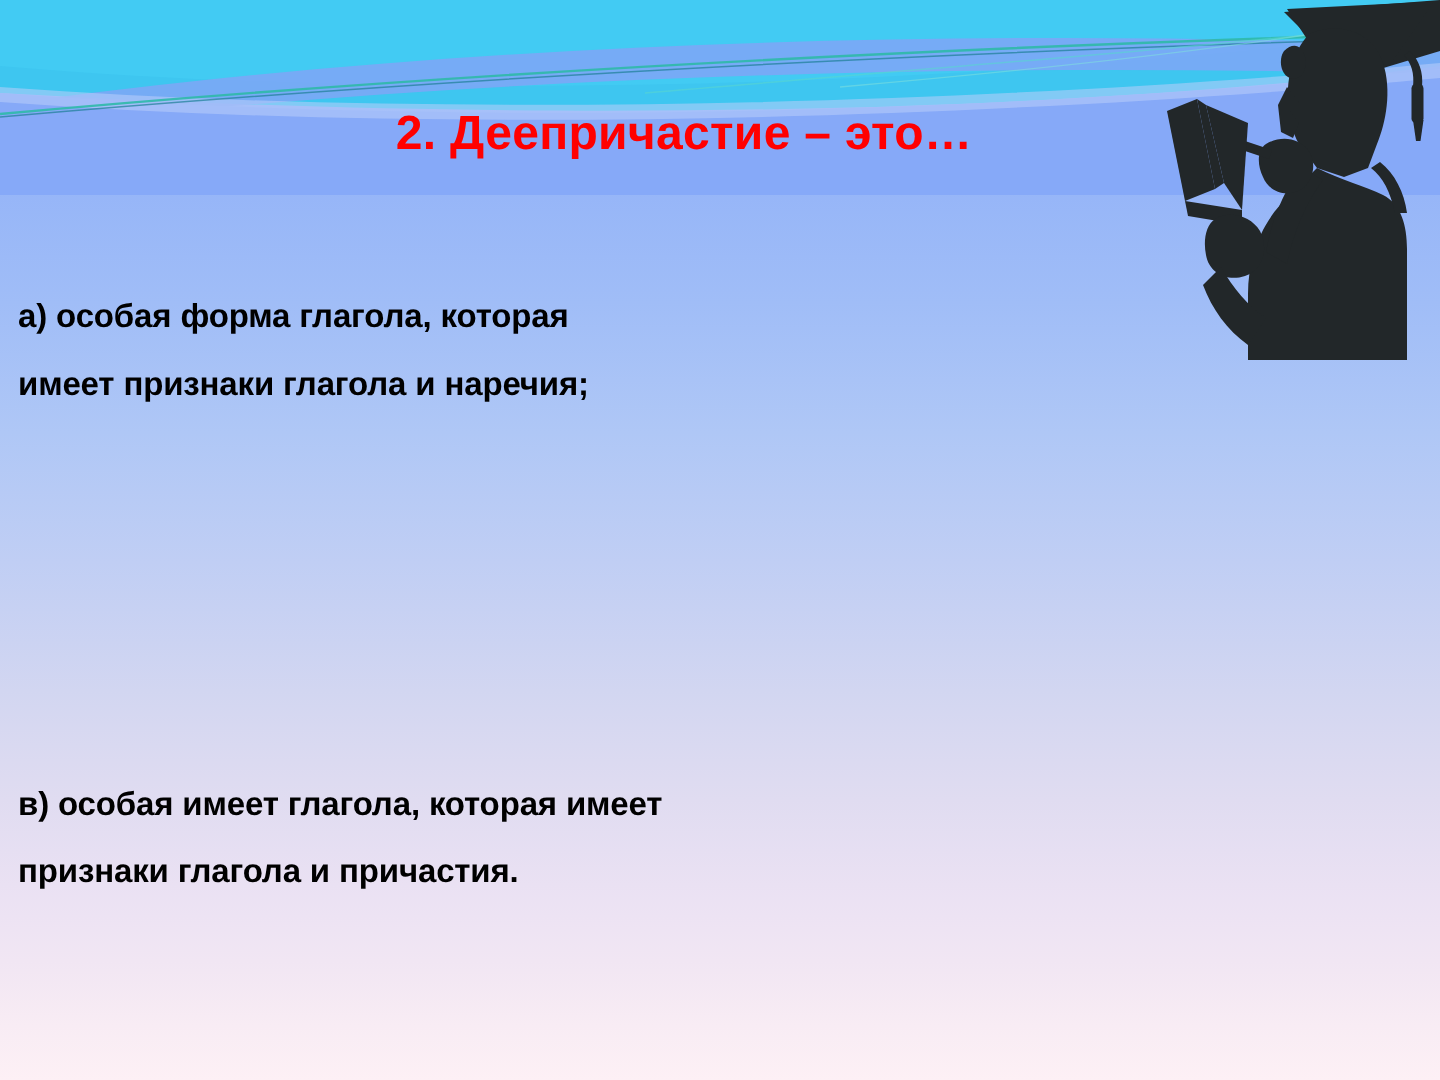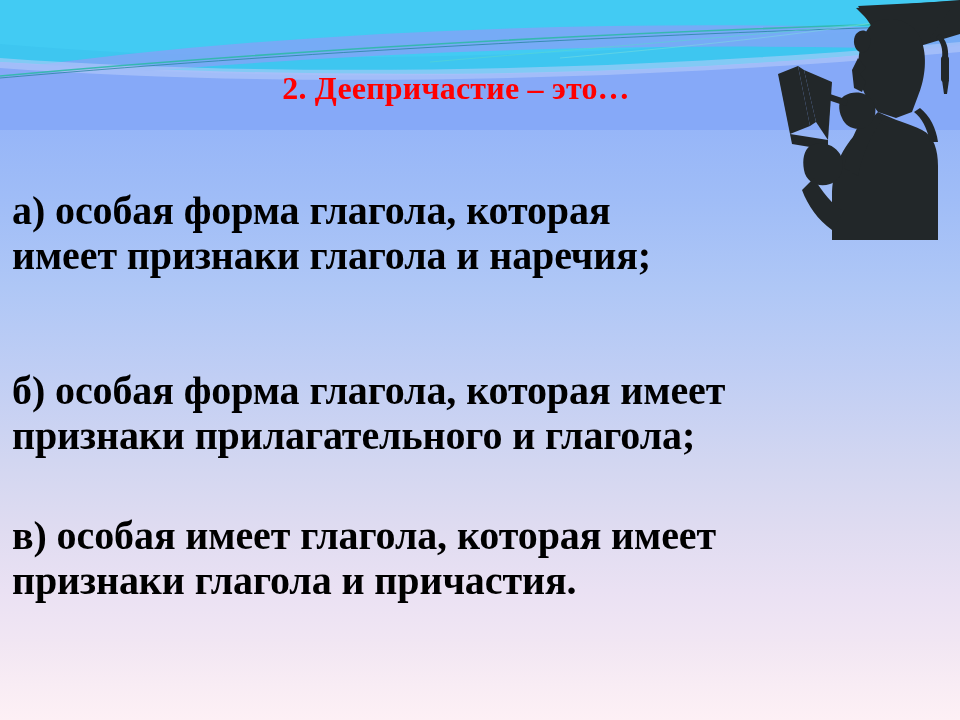--- a/index.html
+++ b/index.html
@@ -7,21 +7,21 @@
     margin: 0;
     padding: 0;
     background: #ffffff;
   }
 
   #slide {
     position: relative;
     width: 960px;
     height: 720px;
     overflow: hidden;
-    font-family: Liberation Serif, serif;
+    font-family: Liberation Sans, sans-serif;
     
     background: linear-gradient(to bottom,
         #86a9f8 0%,
         #8fb0f8 10%,
         #a0bdf7 28%,
         #afc7f6 40%,
         #c0cef4 52%,
         #d2d6f1 64%,
         #e0dcf1 74%,
         #eae1f3 82%,
@@ -53,21 +53,21 @@
     line-height: 40px;
     letter-spacing: 0.2px;
     white-space: nowrap;
   }
 
   
   .option {
     position: absolute;
     left: 12px;
     color: #000000;
-    font-size: 40px;
+    font-size: 22px;
     font-weight: bold;
     line-height: 45px;
     letter-spacing: -0.1px;
     white-space: pre-line;
   }
 
   .opt-a { top: 188px; width: 790px; }
   .opt-b { top: 368px; width: 930px; }
   .opt-c { top: 513px; width: 930px; }
 
@@ -151,19 +151,17 @@
       <path d="M44,178 C52,192 62,204 74,212 L62,230
                C48,220 38,206 32,190 Z"></path>
     </g>
   </svg>
 
   <div class="title">2. Деепричастие – это…</div>
 
   <div class="option opt-a">а) особая форма глагола, которая
 имеет признаки глагола и наречия;</div>
 
-  <div class="option opt-b">б) особая форма глагола, которая имеет
-признаки прилагательного и глагола;</div>
 
   <div class="option opt-c">в) особая имеет глагола, которая имеет
 признаки глагола и причастия.</div>
 
 </div>
 
 </body></html>

